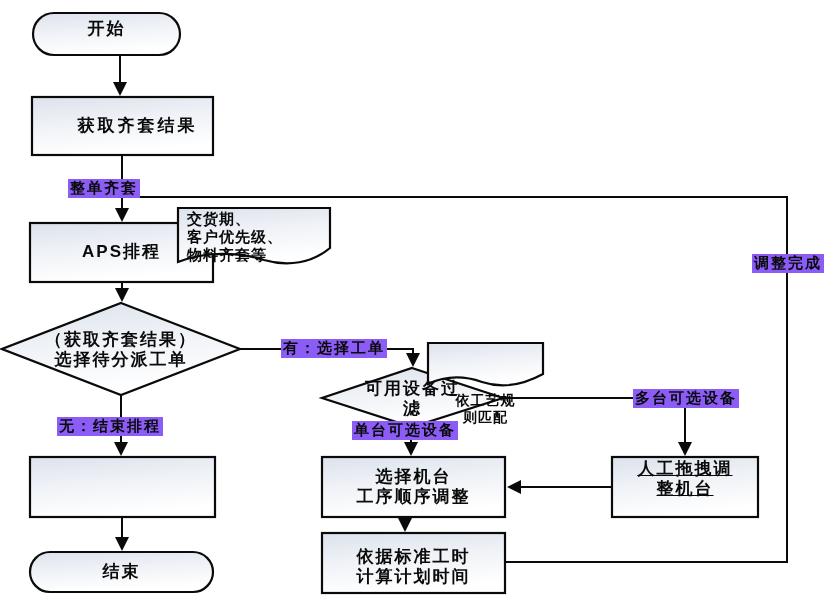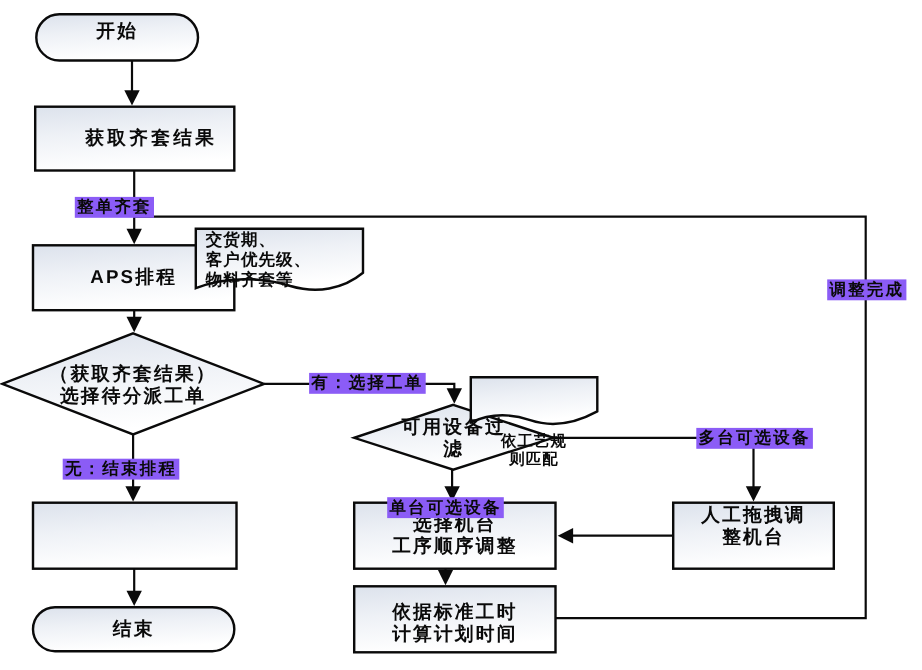--- a/index.html
+++ b/index.html
@@ -116,34 +116,34 @@
 
   <div class="txt doc-label-sm" style="left:430px;top:346px;width:111px;height:34px;justify-content:center;">依工艺规
 则匹配</div>
 
   <div class="txt node-label" style="left:322px;top:376px;width:181px;height:46px;">可用设备过
 滤</div>
 
   <div class="txt node-label" style="left:322px;top:457px;width:183px;height:60px;">选择机台
 工序顺序调整</div>
 
-  <div class="txt node-label" style="left:612px;top:457px;width:146px;height:44px;">人工拖拽调
+  <div class="txt node-label" style="left:612px;top:457px;width:146px;height:44px;text-decoration:underline;">人工拖拽调
 整机台</div>
 
   <div class="txt node-label" style="left:322px;top:533px;width:183px;height:68px;">依据标准工时
 计算计划时间</div>
 
 
   <div class="txt node-label" style="left:30px;top:552px;width:183px;height:40px;">结束</div>
 
   <div class="edge-label" style="left:68px;top:179px;">整单齐套</div>
 
   <div class="edge-label" style="left:752px;top:254px;">调整完成</div>
 
   <div class="edge-label" style="left:281px;top:339px;">有：选择工单</div>
 
   <div class="edge-label" style="left:57px;top:417px;">无：结束排程</div>
 
   <div class="edge-label" style="left:587px;top:389px;margin-left:46px;">多台可选设备</div>
 
-  <div class="edge-label" style="left:352px;top:452px;">单台可选设备</div>
+  <div class="edge-label" style="left:352px;top:421px;">单台可选设备</div>
 
 </div>
 
 </body></html>

